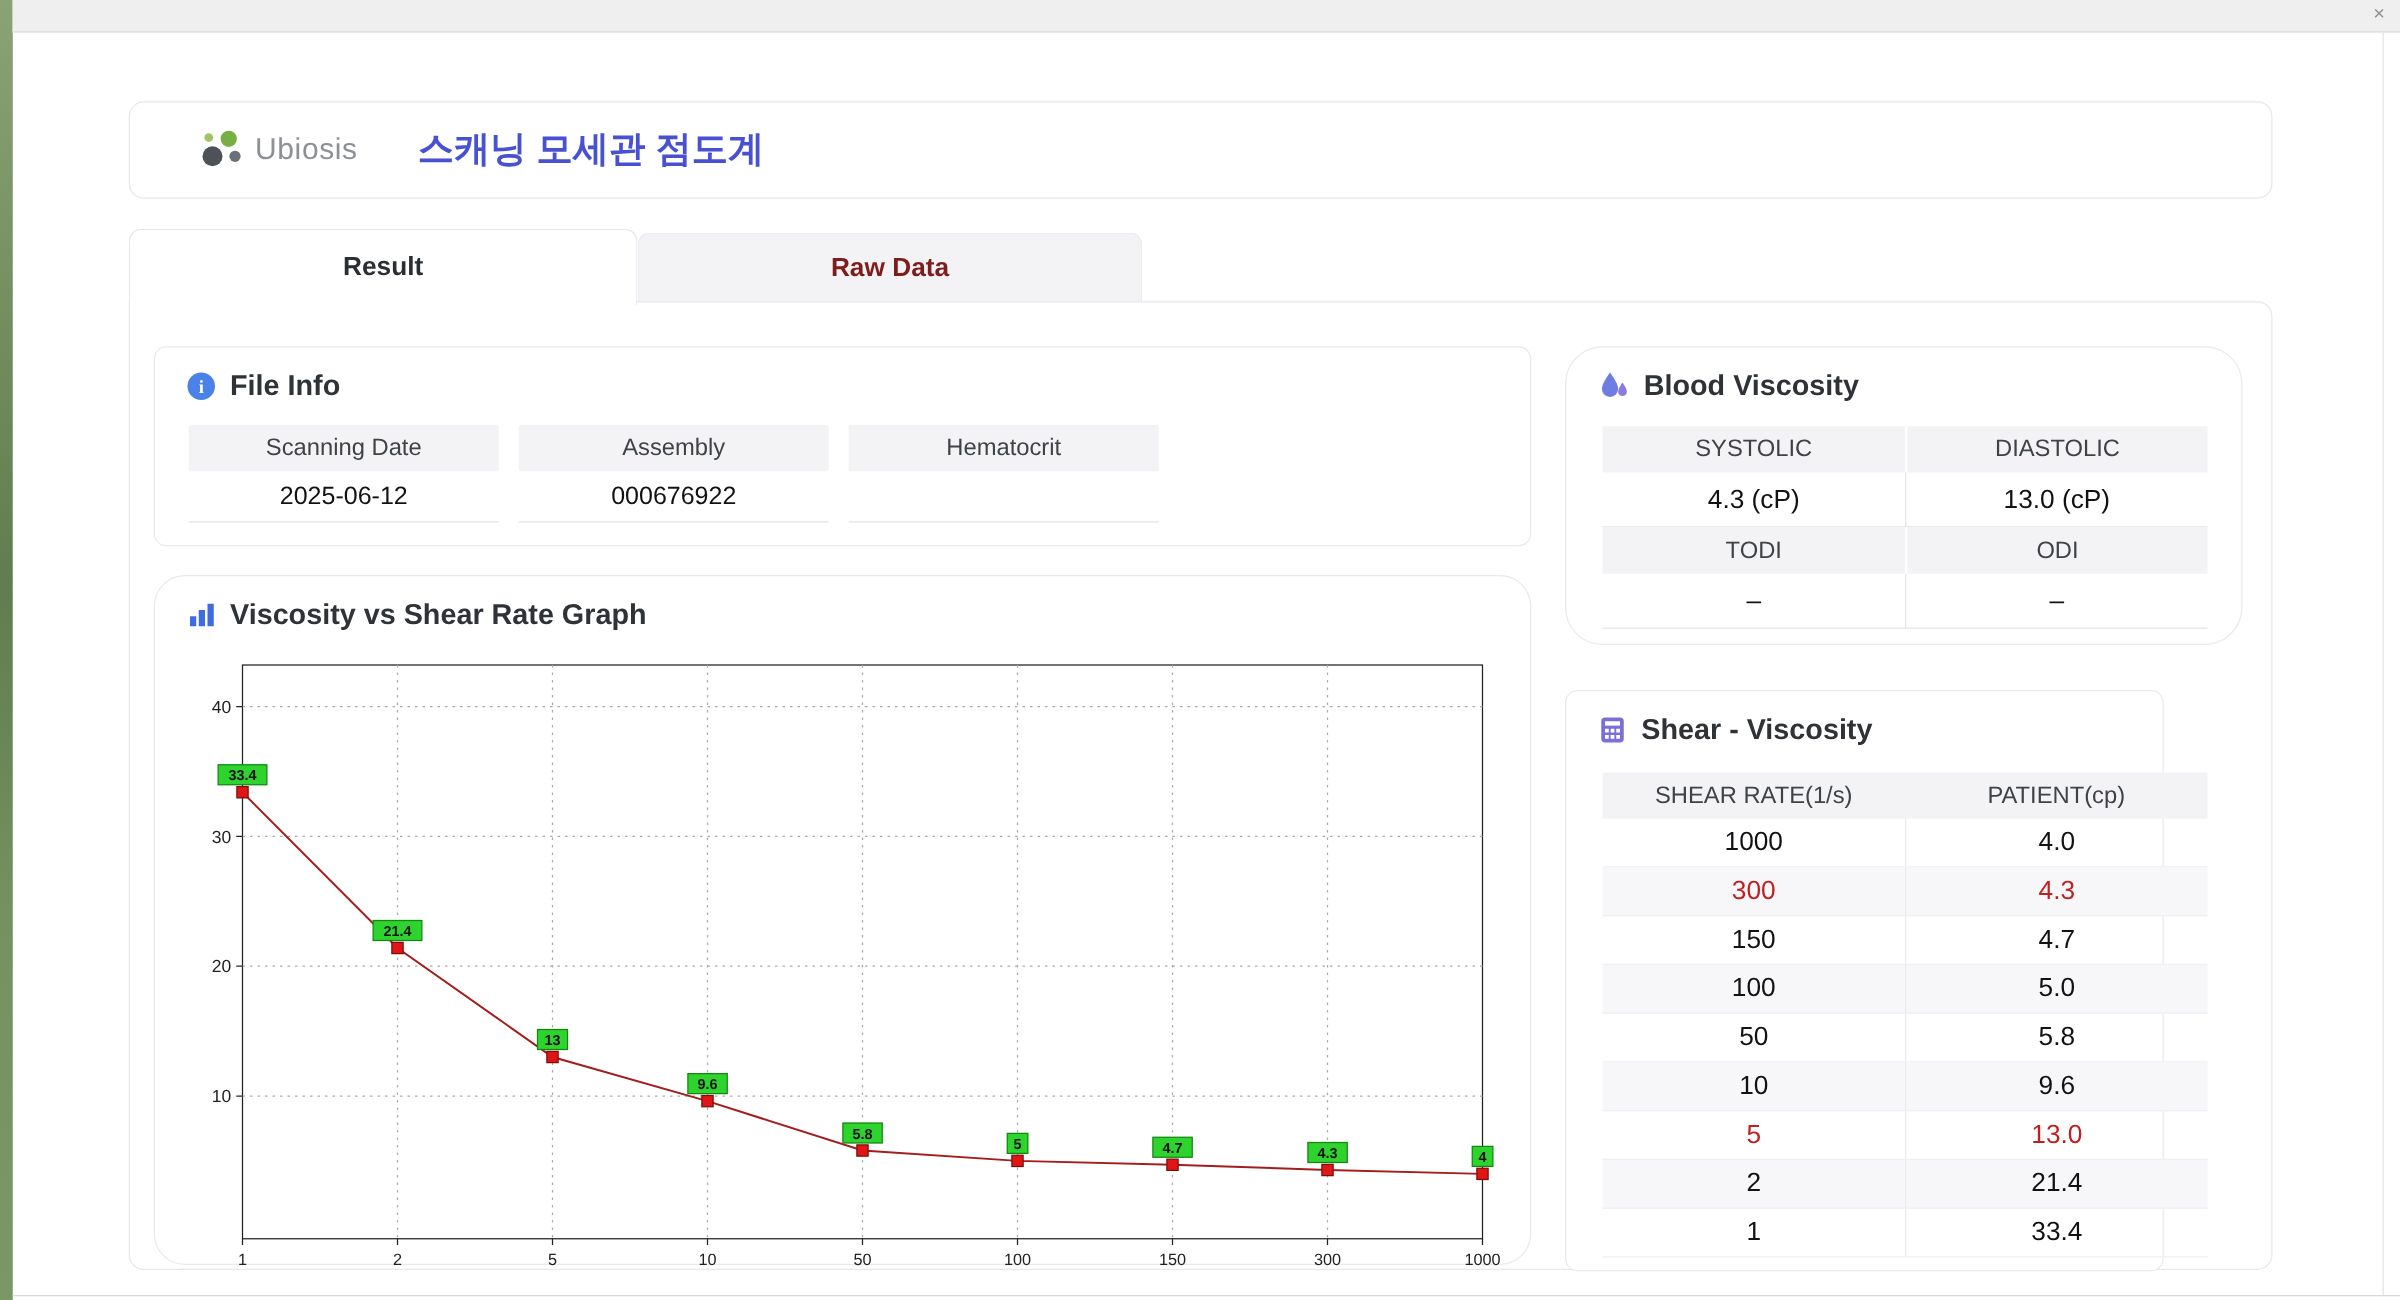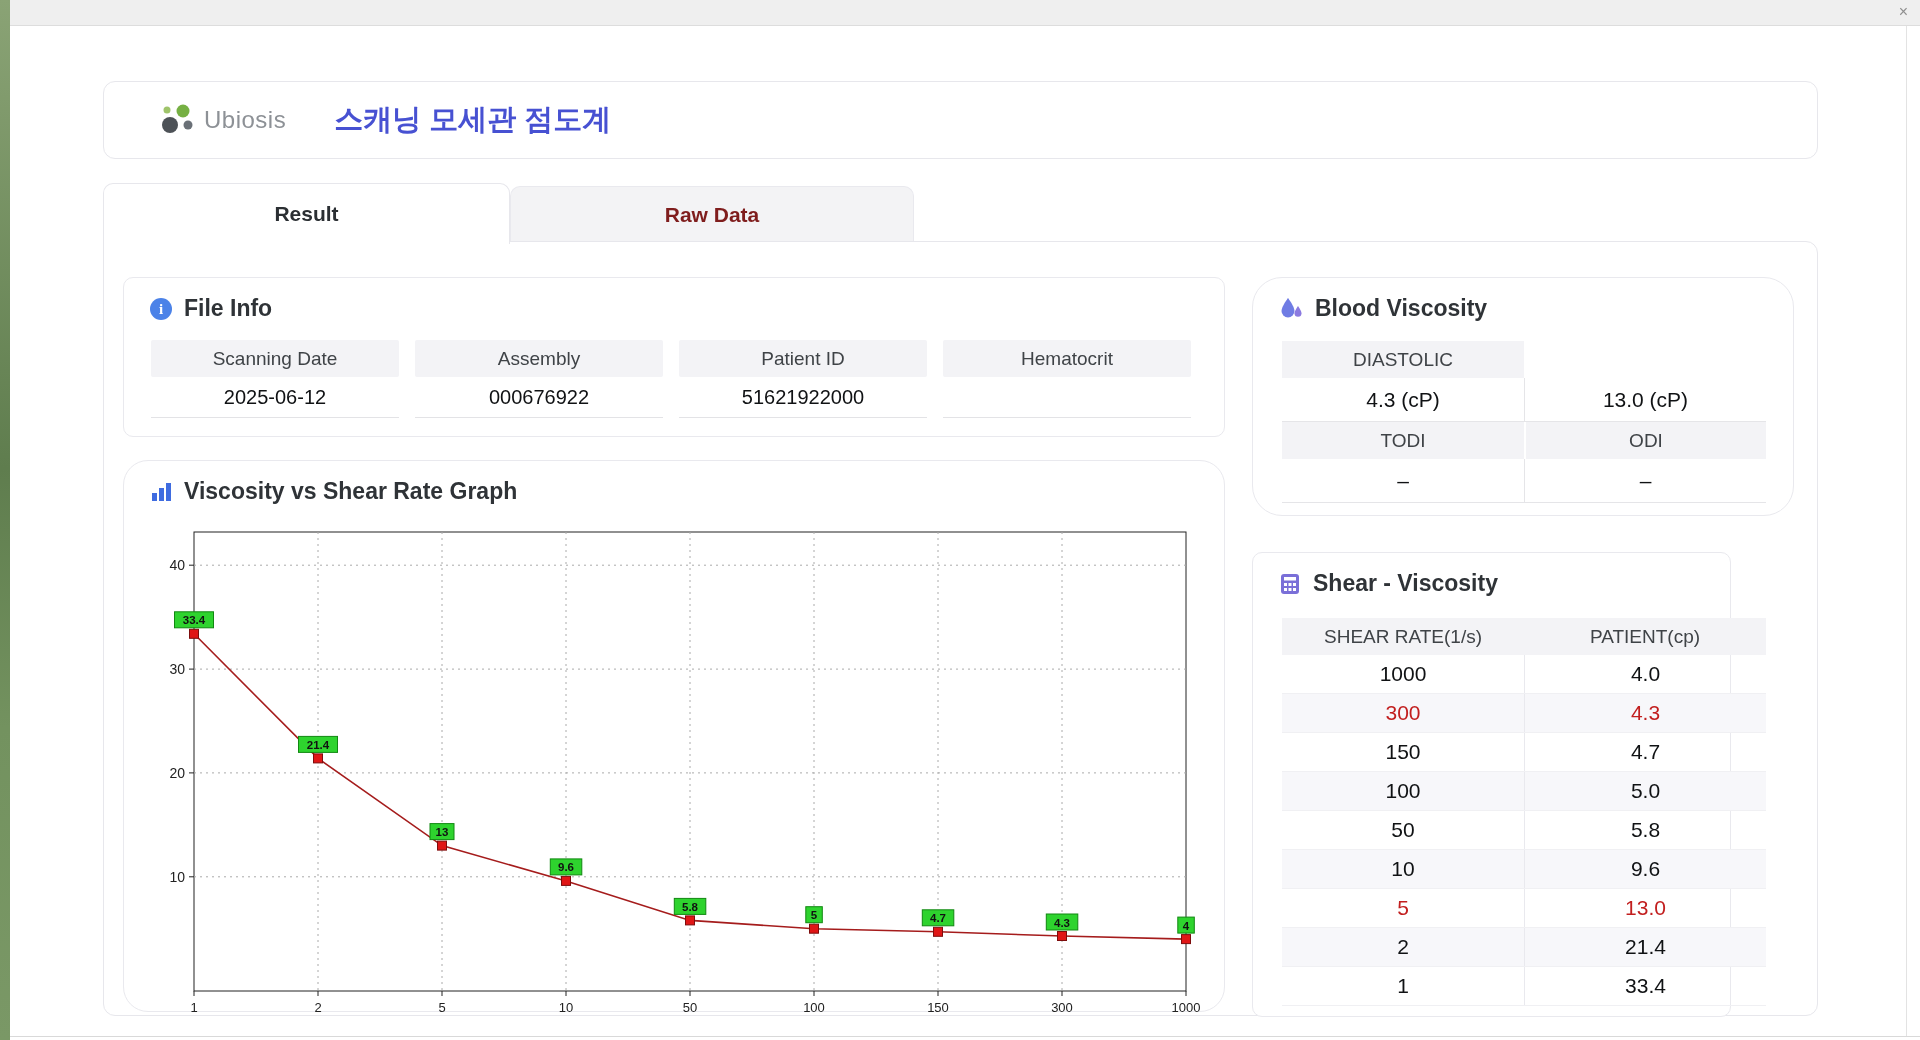--- a/index.html
+++ b/index.html
@@ -113,24 +113,20 @@
       <span class="card-title">File Info</span>
     </div>
     <div class="fields" id="file-fields">
         <div class="field">
           <div class="field-label">Scanning Date</div>
           <div class="field-value">2025-06-12</div>
         </div>
         <div class="field">
           <div class="field-label">Assembly</div>
           <div class="field-value">000676922</div>
-        </div>
-        <div class="field">
-          <div class="field-label">Patient ID</div>
-          <div class="field-value">51621922000</div>
         </div>
         <div class="field">
           <div class="field-label">Hematocrit</div>
           <div class="field-value"></div>
         </div>
       </div>
   </div>
 
   <div class="card graph-card">
     <div class="card-head">
@@ -220,20 +216,21 @@
       <span class="icon">
         <svg width="26" height="26" viewBox="0 0 26 26">
           <path d="M10 2 C10 2 3.5 10.5 3.5 15 A6.5 6.5 0 0 0 16.5 15 C16.5 10.5 10 2 10 2 Z" fill="#6f7ce4"></path>
           <path d="M20 10 C20 10 16.5 14.8 16.5 17.3 A3.5 3.5 0 0 0 23.5 17.3 C23.5 14.8 20 10 20 10 Z" fill="#8b7ae0"></path>
         </svg>
       </span>
       <span class="card-title">Blood Viscosity</span>
     </div>
     <div class="bv-grid" id="bv-grid">
         <div class="bv-row label">
+          <div class="bv-cell">SYSTOLIC</div>
           <div class="bv-cell">DIASTOLIC</div>
         </div>
         <div class="bv-row value">
           <div class="bv-cell">4.3 (cP)</div>
           <div class="bv-cell">13.0 (cP)</div>
         </div>
         <div class="bv-row label">
           <div class="bv-cell">TODI</div>
           <div class="bv-cell">ODI</div>
         </div>

